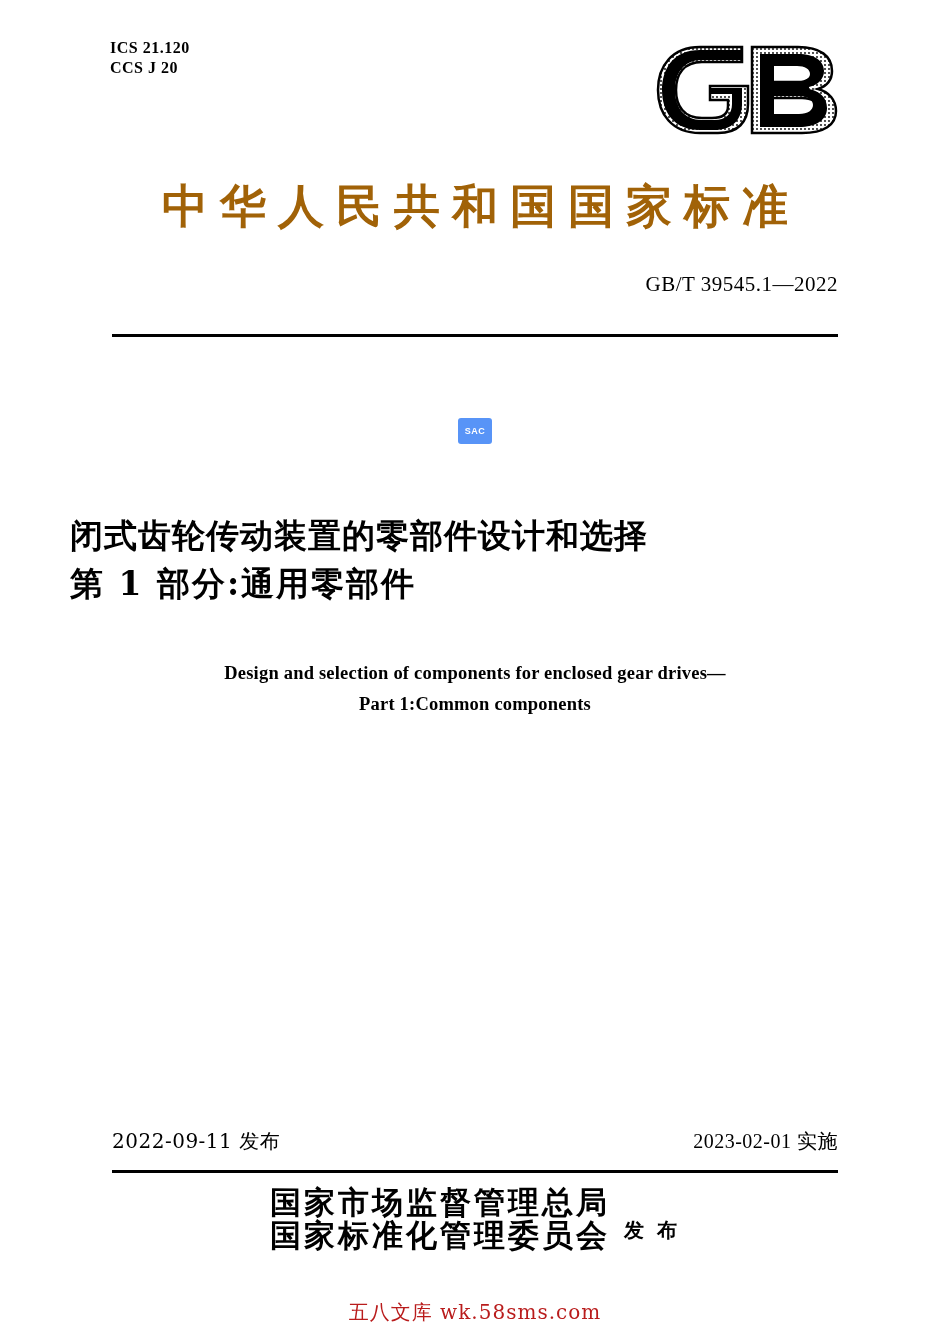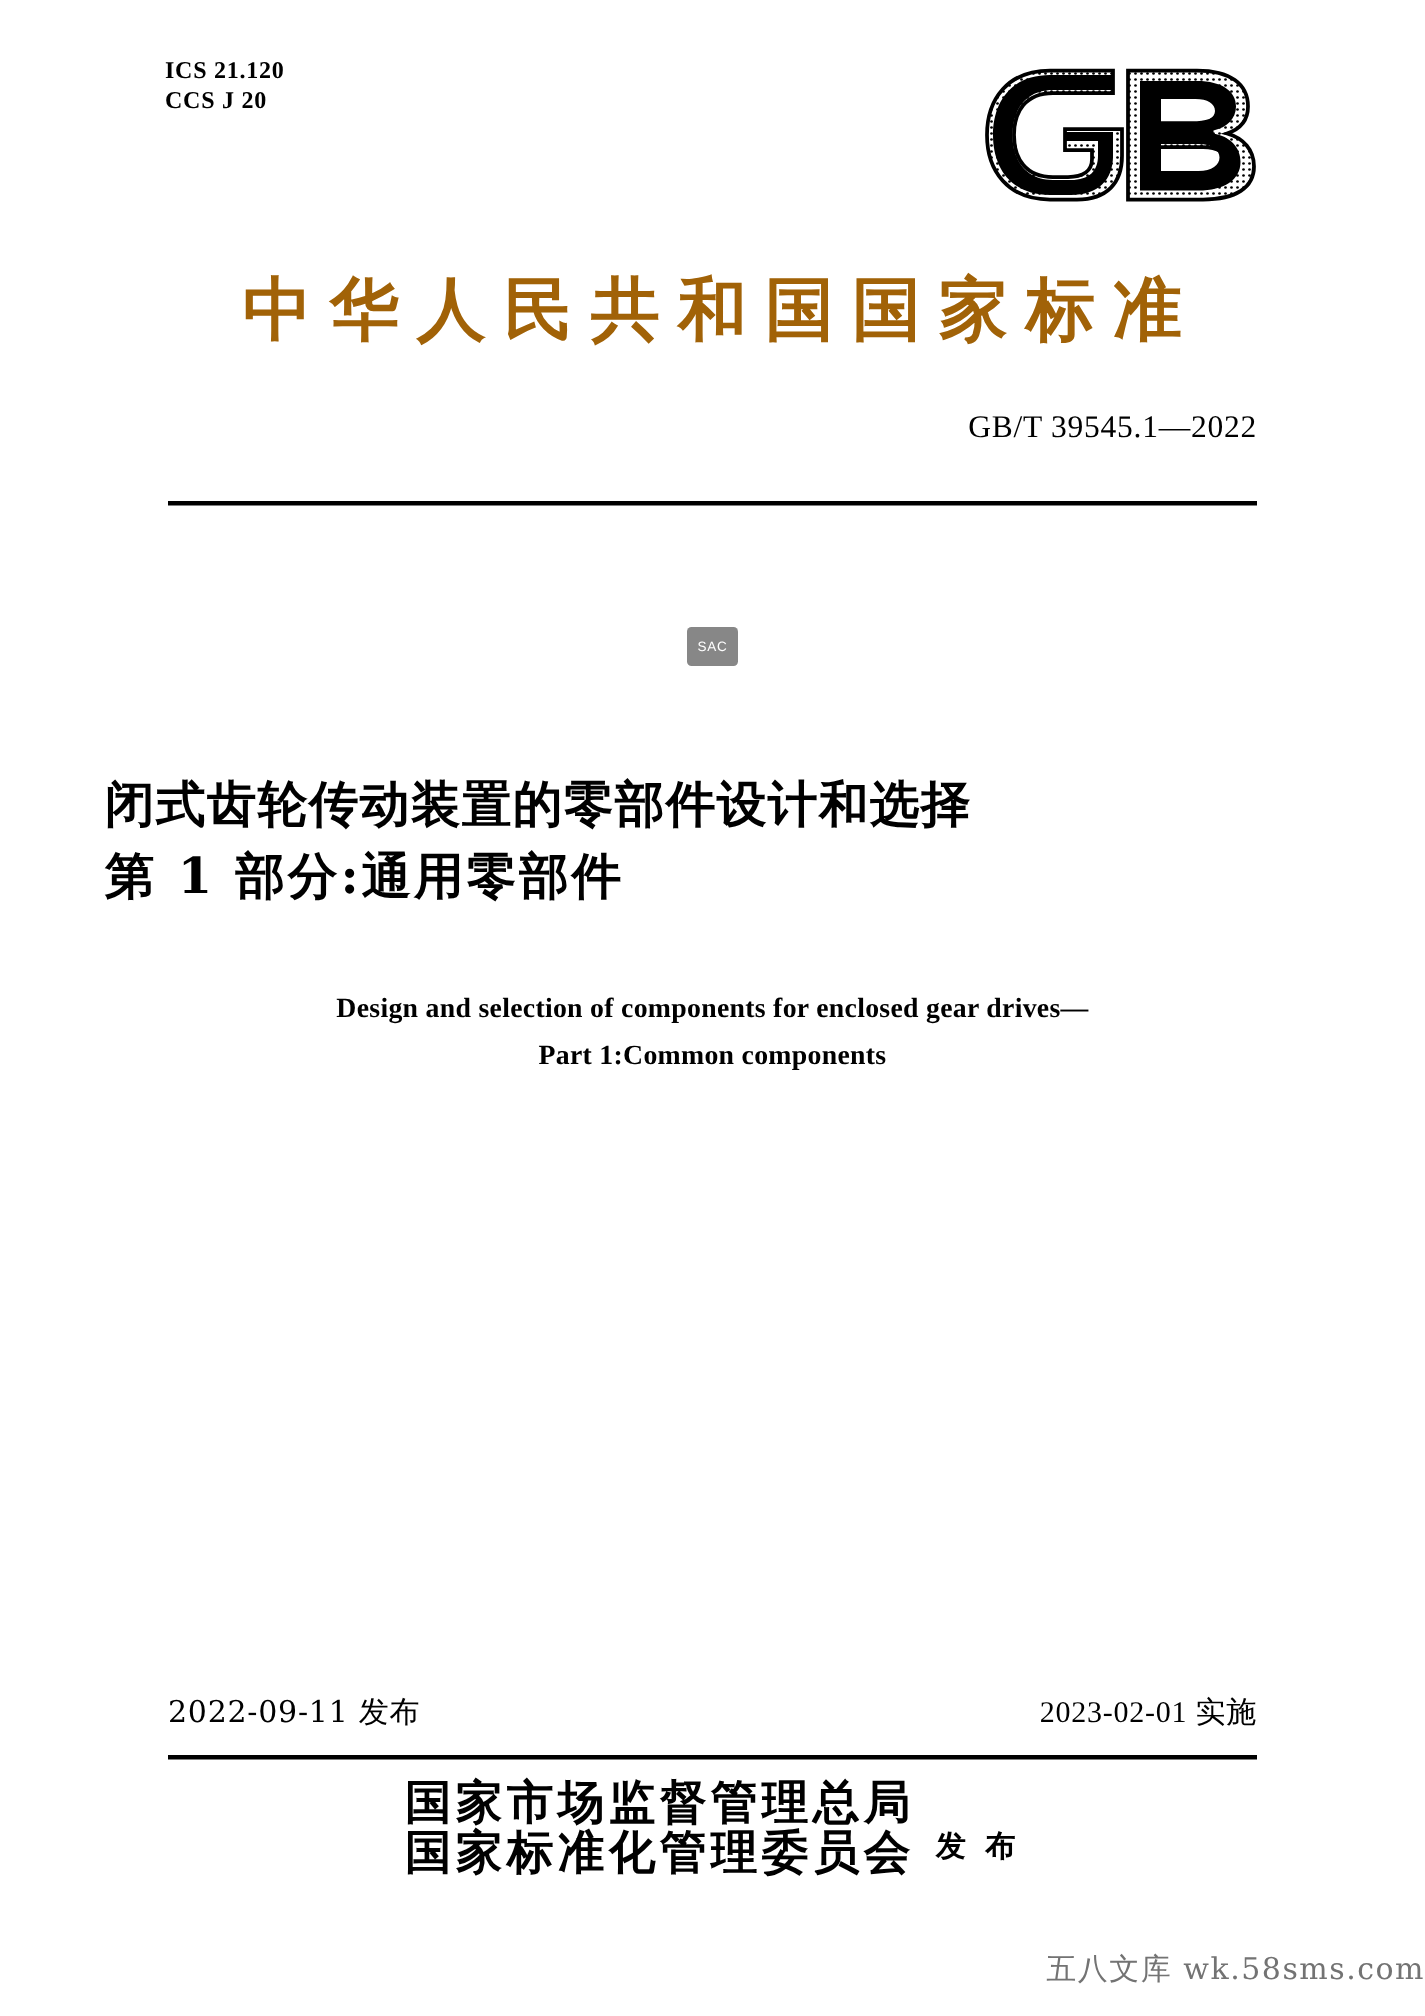--- a/index.html
+++ b/index.html
@@ -90,28 +90,28 @@
     top: 416px;
     width: 36px;
     height: 30px;
     display: flex;
     align-items: center;
     justify-content: center;
   }
   .sac-mark .sac-box {
     width: 34px;
     height: 26px;
-    background: #737373;
+    background: #3b82f6;
     border-radius: 3px;
     display: flex;
     align-items: center;
     justify-content: center;
     color: #ffffff;
     font-size: 9px;
-    font-weight: normal;
+    font-weight: bold;
     letter-spacing: 0.5px;
     font-family: "Liberation Sans", sans-serif;
     opacity: 0.85;
   }
 
   
   .title-cn {
     position: absolute;
     left: 70px;
     right: 70px;
@@ -196,24 +196,24 @@
     margin-left: 14px;
     padding-top: 22px;
   }
 
   
   .footer-mark {
     position: absolute;
     left: 0;
     right: 0;
     bottom: 18px;
-    text-align: right;
-    font-family: "DejaVu Serif", "Liberation Serif", serif;
-    font-size: 20px;
-    color: #737373;
+    text-align: center;
+    font-family: "DejaVu Serif", "Liberation Serif", serif;
+    font-size: 20px;
+    color: #b91c1c;
     letter-spacing: 1px;
   }
 </style>
 </head>
 <body>
 
 <div class="page">
 
   <div class="ics-block">
     <div>ICS 21.120</div>

